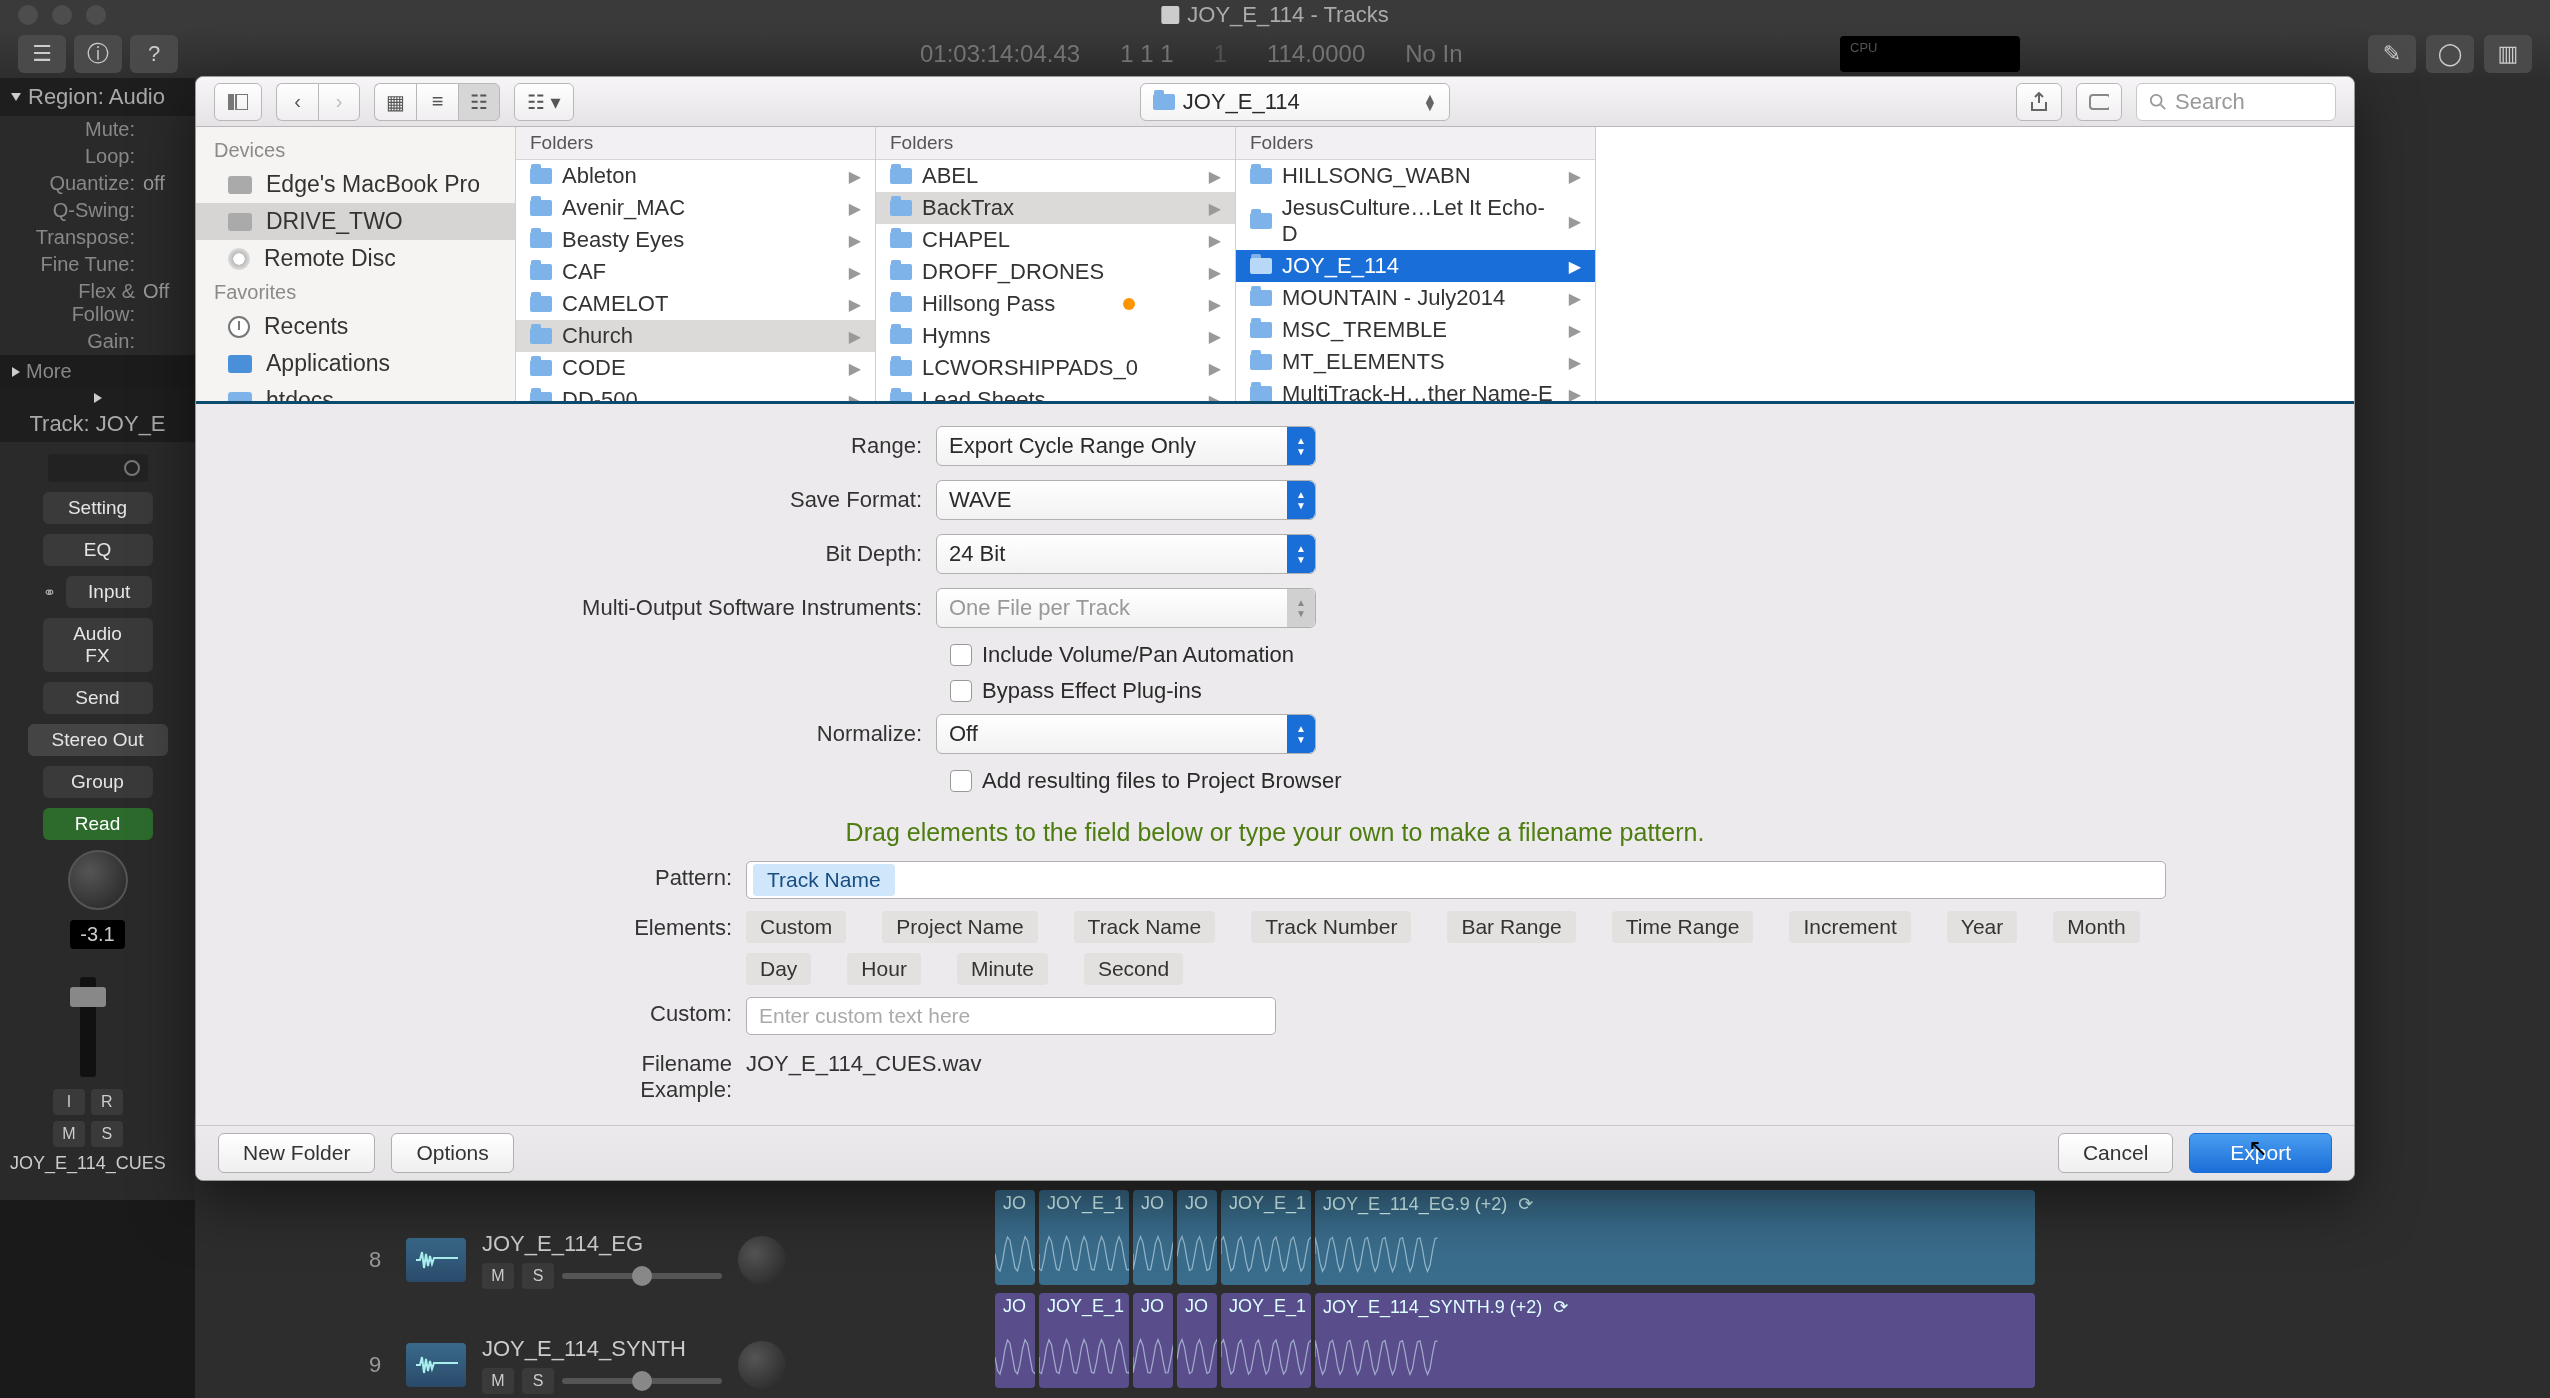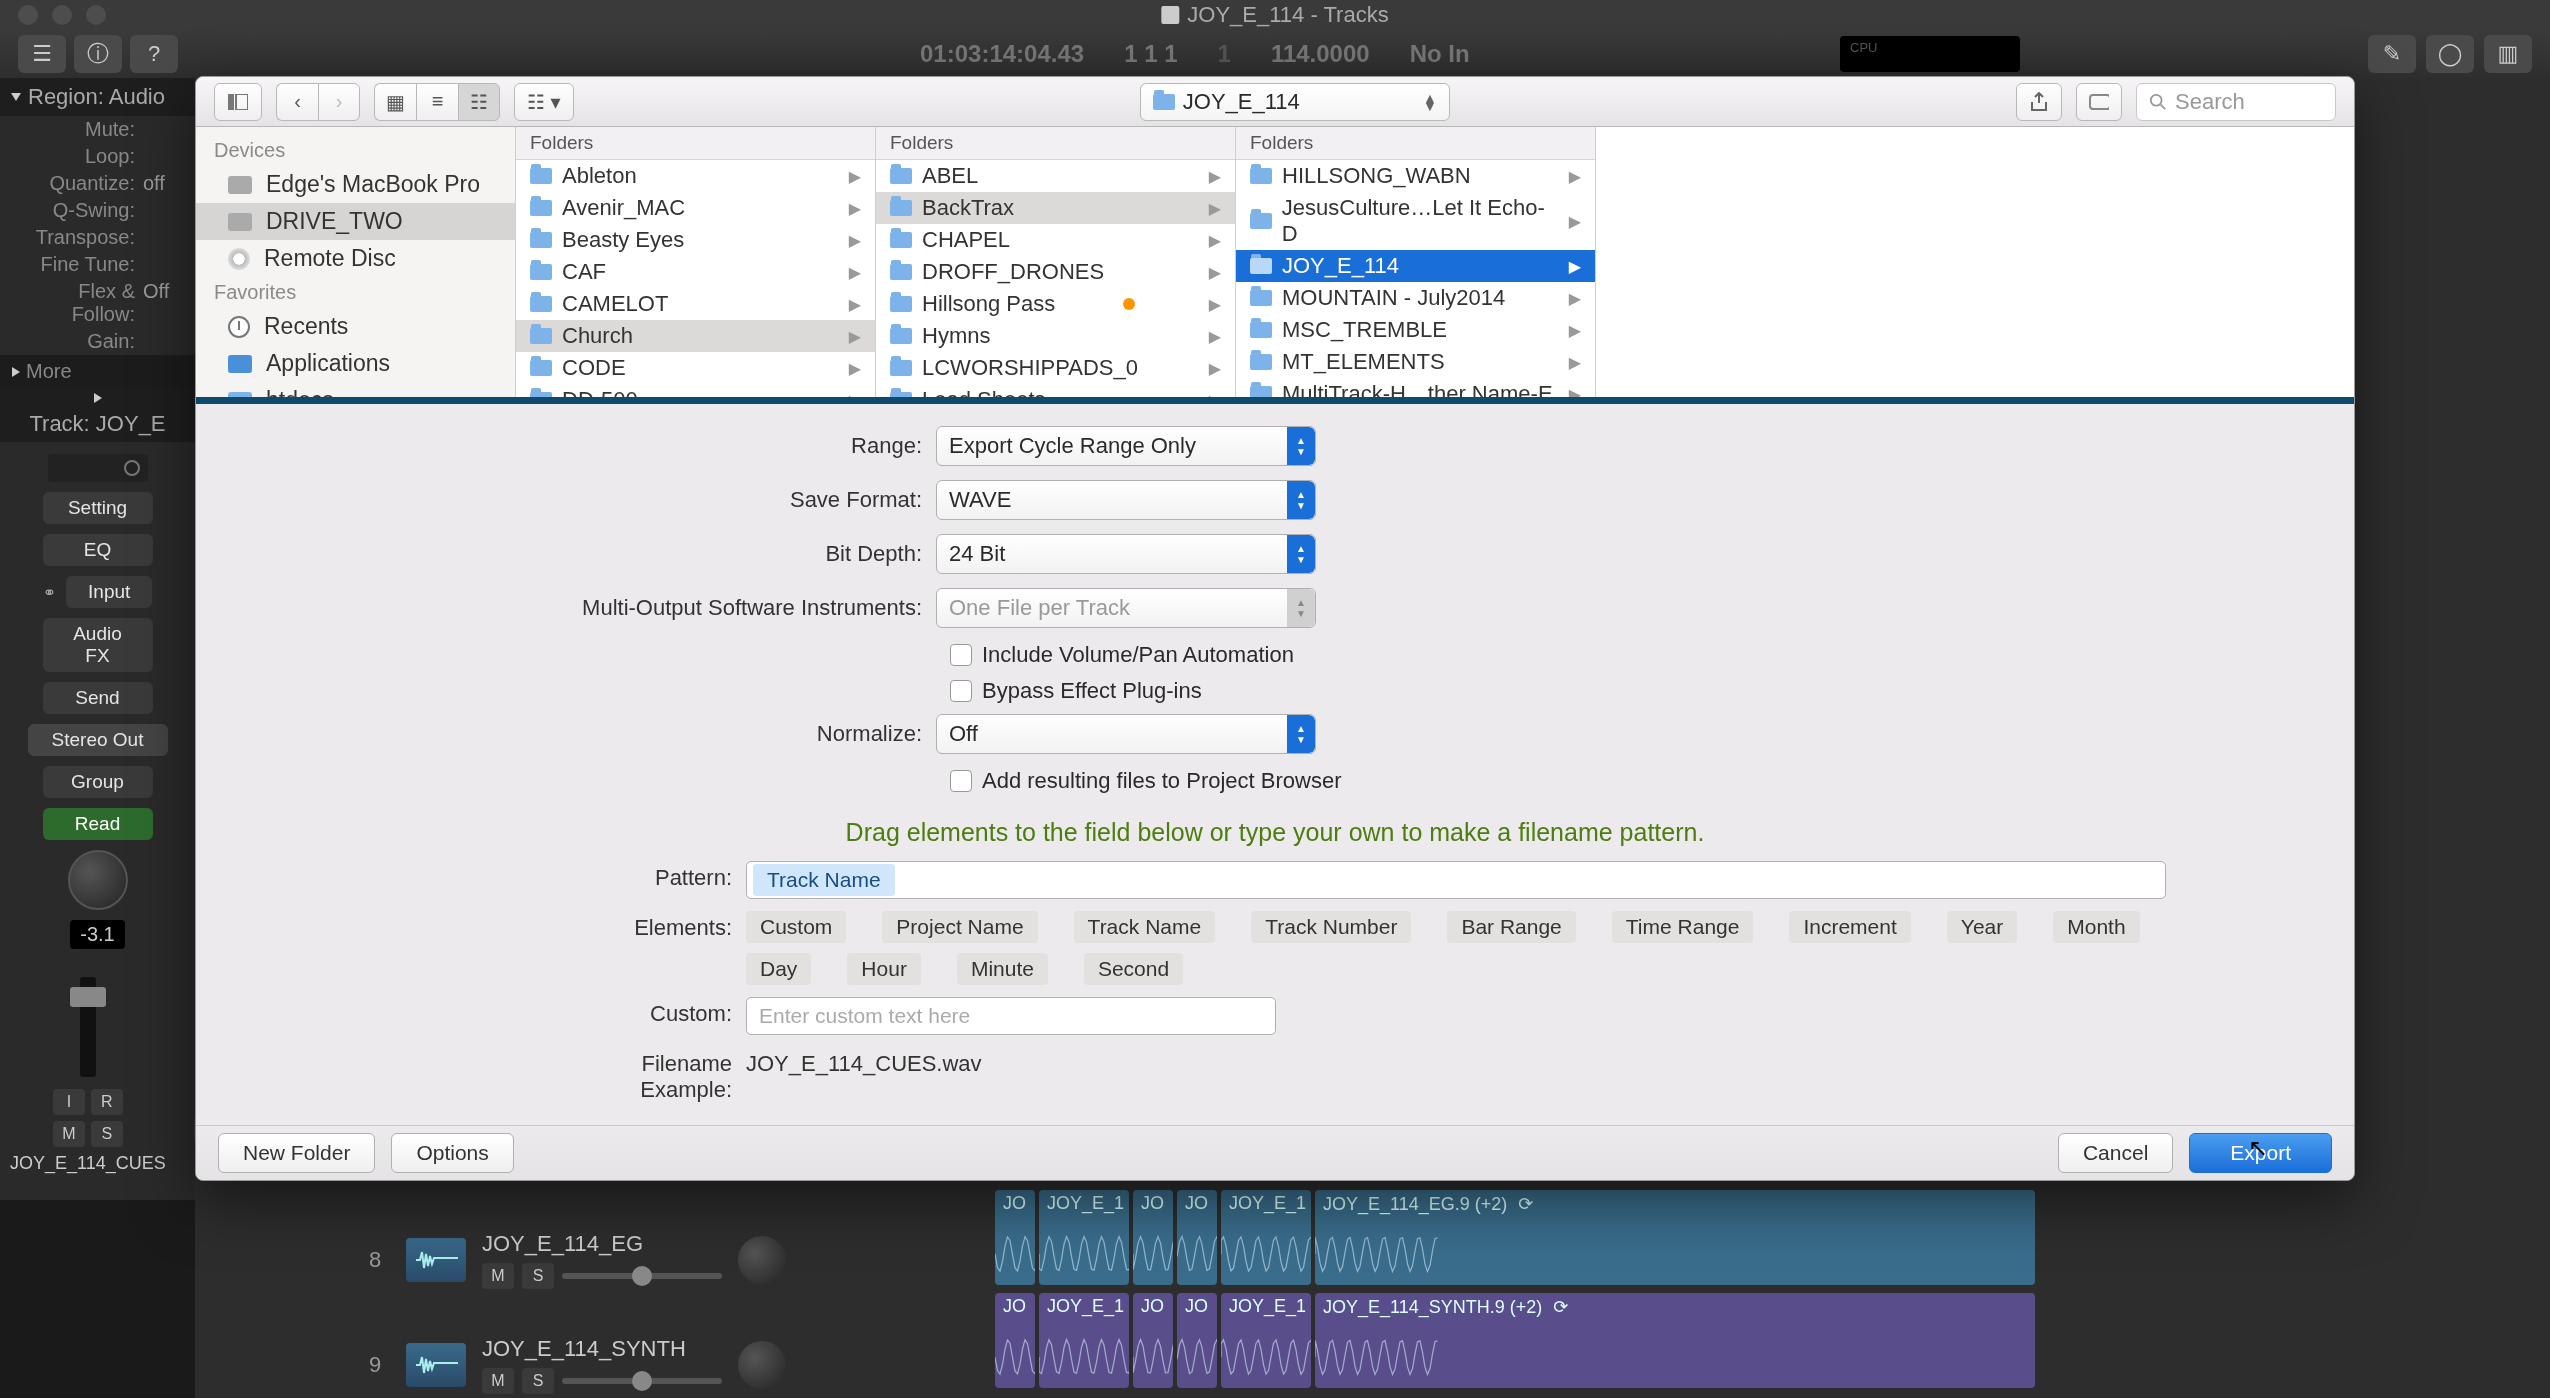--- a/index.html
+++ b/index.html
@@ -7,21 +7,21 @@
 
 
 .titlebar { height:30px; background:#3a3a3a; display:flex; align-items:center; position:relative; }
 .traffic-lights { display:flex; gap:14px; padding-left:18px; }
 .tl { width:20px; height:20px; border-radius:50%; background:#4d4d4d; }
 .titlebar-title { position:absolute; left:50%; transform:translateX(-50%); color:#aaa; font-size:22px; display:flex; align-items:center; gap:8px; }
 .doc-icon { width:18px; height:18px; background:#ccc; border-radius:2px; }
 
 .toolbar-bg { height:48px; background:linear-gradient(#3a3a3a,#2e2e2e); display:flex; align-items:center; gap:8px; padding:0 18px; color:#ccc; position:relative; }
 .tb-btn { width:48px; height:38px; background:#4a4a4a; border-radius:6px; display:flex; align-items:center; justify-content:center; font-size:22px; }
-.lcd { position:absolute; left:920px; display:flex; gap:40px; color:#777; font-size:24px; font-family:monospace;font-weight:bold; }
+.lcd { position:absolute; left:920px; display:flex; gap:40px; color:#777; font-size:24px; font-family:monospace; }
 .lcd-dark { position:absolute; left:1840px; width:180px; height:36px; background:#000; border-radius:4px; font-size:13px; color:#555; padding:4px 10px; }
 .tb-right { position:absolute; right:18px; display:flex; gap:10px; }
 
 .left-panel { position:absolute; left:0; top:78px; width:195px; background:#2a2a2a; color:#aaa; font-size:22px; }
 .region-hdr { background:#1e1e1e; padding:6px 12px; display:flex; align-items:center; gap:8px; }
 .tri { display:inline-block; width:0; height:0; border-left:8px solid #ccc; border-top:5px solid transparent; border-bottom:5px solid transparent; }
 .tri.down { transform:rotate(90deg); }
 .param-row { display:flex; padding:2px 12px; font-size:20px; color:#888; }
 .param-label { flex:1; text-align:right; padding-right:8px; }
 .param-val { width:40px; color:#999; }
@@ -77,21 +77,21 @@
 .seg-group>:last-child,.nav-group>:last-child,.view-group>:last-child { border-radius:0 6px 6px 0; border-right:1px solid #b8b8b8; }
 .path-select { flex:0 0 310px; height:38px; background:linear-gradient(#fff,#f4f4f4); border:1px solid #b8b8b8;
                border-radius:6px; display:flex; align-items:center; gap:8px; padding:0 12px; margin-left:auto; margin-right:auto; }
 .folder-icon { width:22px; height:16px; background:#7db3e8; border-radius:2px; position:relative; }
 .folder-icon::before { content:""; position:absolute; top:-4px; left:1px; width:10px; height:4px; background:#7db3e8; border-radius:2px 2px 0 0; }
 .updown { margin-left:auto; font-size:14px; color:#666; line-height:8px; }
 .search-box { flex:0 0 200px; height:38px; border:1px solid #c8c8c8; border-radius:6px; background:#fff;
               display:flex; align-items:center; gap:8px; padding:0 12px; color:#999; }
 .search-icon-svg { width:18px; height:18px; }
 
-.browser { height:320px; display:flex; border-bottom:7px solid #0c4a6e; overflow:hidden; }
+.browser { height:320px; display:flex; border-bottom:3px solid #0c4a6e; overflow:hidden; }
 .sidebar { width:320px; background:#f6f4f2; border-right:1px solid #cfcfcf; overflow:auto; padding:8px 0; }
 .side-sec { padding:4px 18px; color:#8a8a8a; font-size:20px; }
 .side-item { padding:5px 18px 5px 32px; display:flex; align-items:center; gap:14px; font-size:23px; color:#333; }
 .side-item.sel { background:#d7d5d3; }
 .side-icon { width:24px; height:18px; background:#aaa; border-radius:3px; }
 .side-icon.disc { width:22px; height:22px; border-radius:50%; background:radial-gradient(circle,#fff 35%,#bbb 38%,#ddd 70%); }
 .side-icon.clock { width:22px; height:22px; border-radius:50%; border:2px solid #777; background:#fff; position:relative; }
 .side-icon.clock::after { content:""; position:absolute; left:8px; top:3px; width:2px; height:9px; background:#777; }
 .side-icon.app { background:#4a90d9; }
 .side-icon.folder { background:#7db3e8; }

